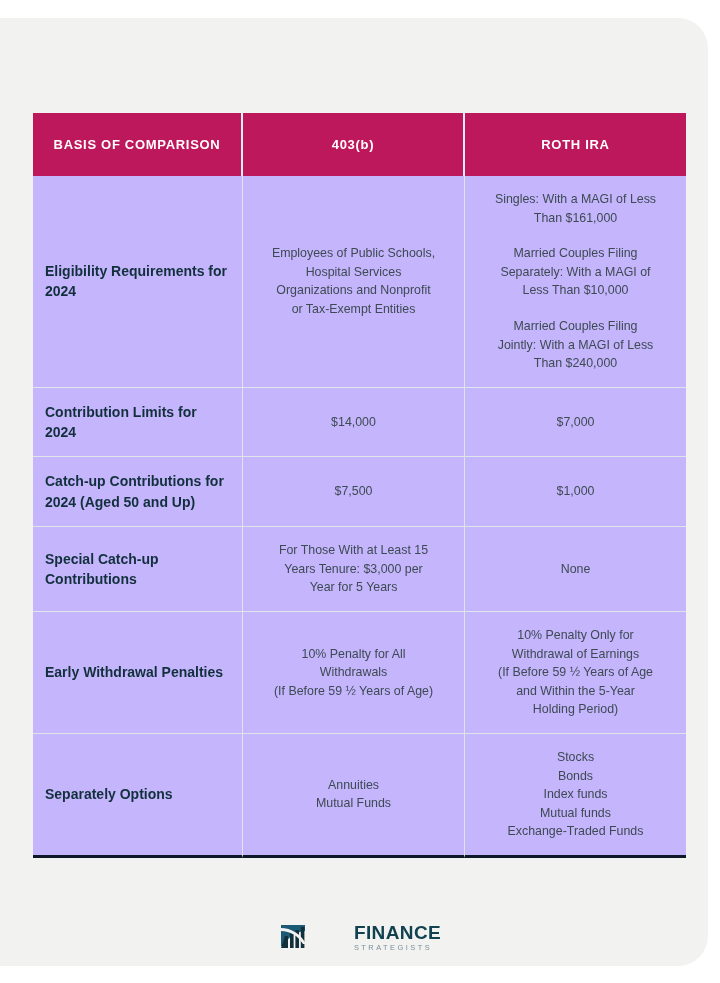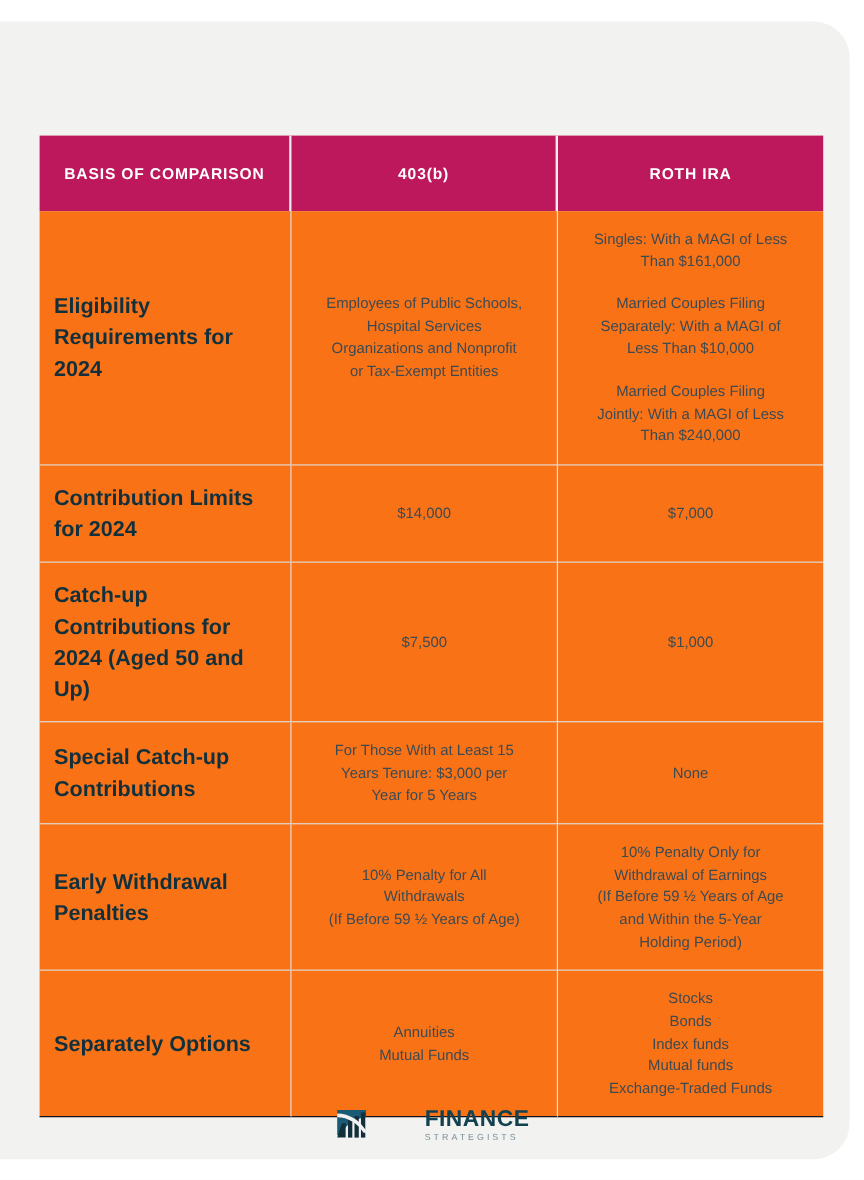--- a/index.html
+++ b/index.html
@@ -85,38 +85,38 @@
     text-align: center;
     vertical-align: middle;
     height: 63px;
     padding: 6px 10px;
     line-height: 1.35;
     border-right: 2px solid #e9eef0;
   }
   thead th:last-child { border-right: none; }
 
   tbody td {
-    background: #f97316;
+    background: #c4b5fd;
     border-bottom: 1px solid #dfe4e7;
     border-right: 1px solid #dfe4e7;
     vertical-align: middle;
     padding: 14px 12px;
     font-size: 12.4px;
     line-height: 1.5;
     color: #3d4a52;
     text-align: center;
   }
   tbody tr td:last-child { border-right: none; }
-  tbody tr:last-child td { border-bottom: 1px solid #0f172a; }
+  tbody tr:last-child td { border-bottom: 3px solid #0f172a; }
 
   tbody td.label {
     text-align: left;
     font-weight: bold;
     color: #12303c;
-    font-size: 18px;
+    font-size: 14px;
     line-height: 1.45;
     padding-left: 12px;
   }
 
   .para { display: block; }
   .para + .para { margin-top: 17px; }
   .line { display: block; }
 
   
   .logo {

